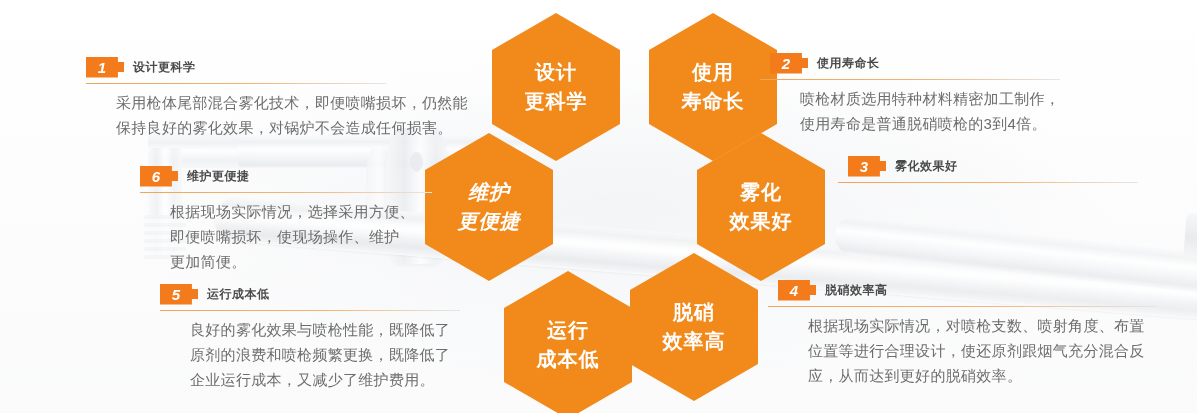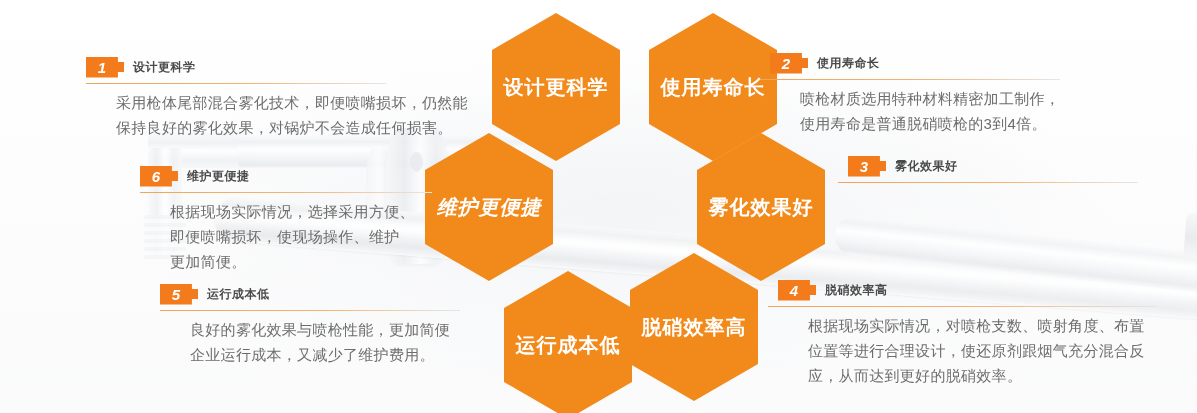--- a/index.html
+++ b/index.html
@@ -91,21 +91,21 @@
     position:absolute;left:0;top:0;width:1197px;height:413px;
     background:linear-gradient(180deg,rgba(255,255,255,.55) 0%,rgba(255,255,255,.25) 40%,rgba(255,255,255,.6) 100%);
   }
 
   
   .hex{
     position:absolute;
     width:128px;height:148px;
     background:#F18A1B;
     clip-path:polygon(50% 0%,100% 25%,100% 75%,50% 100%,0% 75%,0% 25%);
-    display:flex;flex-direction:row;
+    display:flex;flex-direction:column;
     align-items:center;justify-content:center;
     color:#ffffff;
     font-weight:bold;
     font-size:20px;
     line-height:1.45;
     letter-spacing:1px;
     text-align:center;
   }
   .hex span{display:block;}
 
@@ -238,21 +238,22 @@
     </div>
   </div>
 
   <div class="info left n5">
     <div class="head">
       <div class="badge">5</div>
       <div class="title">运行成本低</div>
     </div>
     <div class="rule"></div>
     <div class="body">
-      <div>良好的雾化效果与喷枪性能，更加简便</div>
+      <div>良好的雾化效果与喷枪性能，既降低了</div>
+      <div>原剂的浪费和喷枪频繁更换，既降低了</div>
       <div>企业运行成本，又减少了维护费用。</div>
     </div>
   </div>
 
   <div class="info right n2">
     <div class="head">
       <div class="badge">2</div>
       <div class="title">使用寿命长</div>
     </div>
     <div class="rule"></div>

